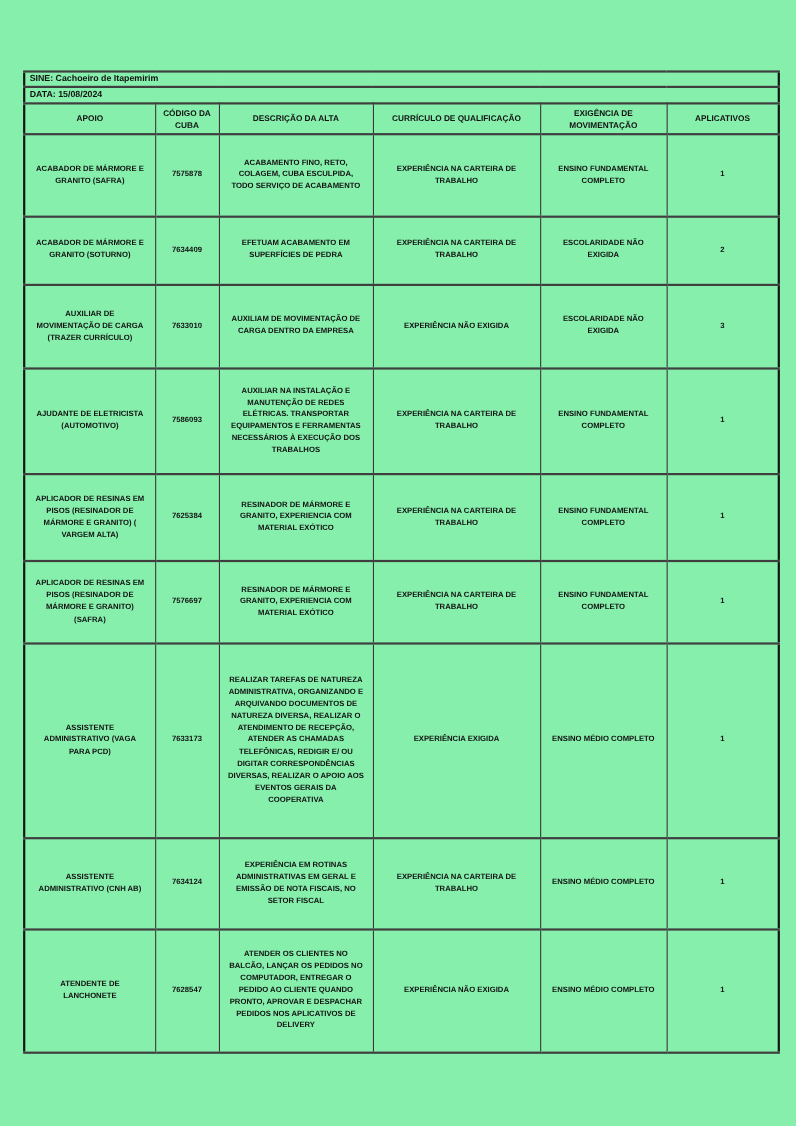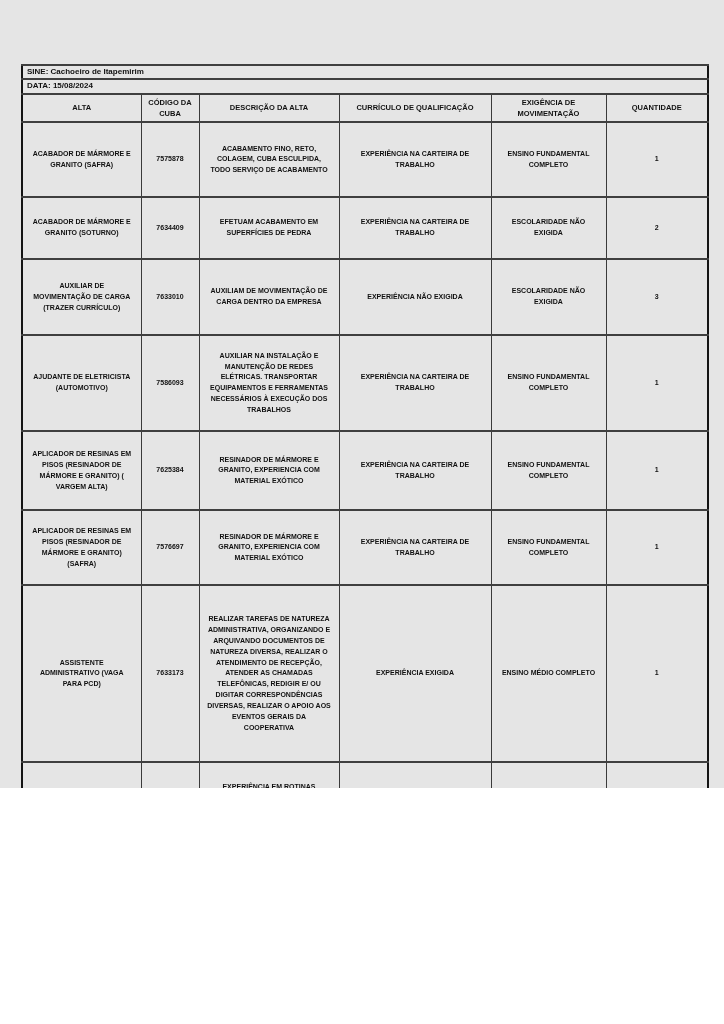--- a/index.html
+++ b/index.html
@@ -1,20 +1,20 @@
 <!DOCTYPE html>
 <html><head>
 <meta charset="utf-8">
 <style>
   html, body { margin: 0; padding: 0; background: #ffffff; }
   .page {
     position: relative;
     width: 724px;
-    height: 788px;
-    background: #e5e5e5;
+    height: 1024px;
+    background: #86efac;
     font-family: "Liberation Sans", sans-serif;
     color: #111111;
     overflow: hidden;
   }
   table.doc-table {
     position: absolute;
     left: 21px;
     top: 64px;
     width: 686px;
     border-collapse: collapse;
@@ -61,26 +61,26 @@
       <col style="width:102px">
     </colgroup>
     <tbody>
       <tr class="meta-row" style="height:13px">
         <td colspan="6">SINE: Cachoeiro de Itapemirim</td>
       </tr>
       <tr class="meta-row" style="height:12px">
         <td colspan="6">DATA: 15/08/2024</td>
       </tr>
       <tr style="height:26px">
-        <th>ALTA</th>
+        <th>APOIO</th>
         <th>CÓDIGO DA CUBA</th>
         <th>DESCRIÇÃO DA ALTA</th>
         <th>CURRÍCULO DE QUALIFICAÇÃO</th>
         <th>EXIGÊNCIA DE MOVIMENTAÇÃO</th>
-        <th>QUANTIDADE</th>
+        <th>APLICATIVOS</th>
       </tr>
 
       <tr style="height:75px">
         <td>ACABADOR DE MÁRMORE E GRANITO (SAFRA)</td>
         <td>7575878</td>
         <td>ACABAMENTO FINO, RETO, COLAGEM, CUBA ESCULPIDA, TODO SERVIÇO DE ACABAMENTO</td>
         <td>EXPERIÊNCIA NA CARTEIRA DE TRABALHO</td>
         <td>ENSINO FUNDAMENTAL COMPLETO</td>
         <td>1</td>
       </tr>

